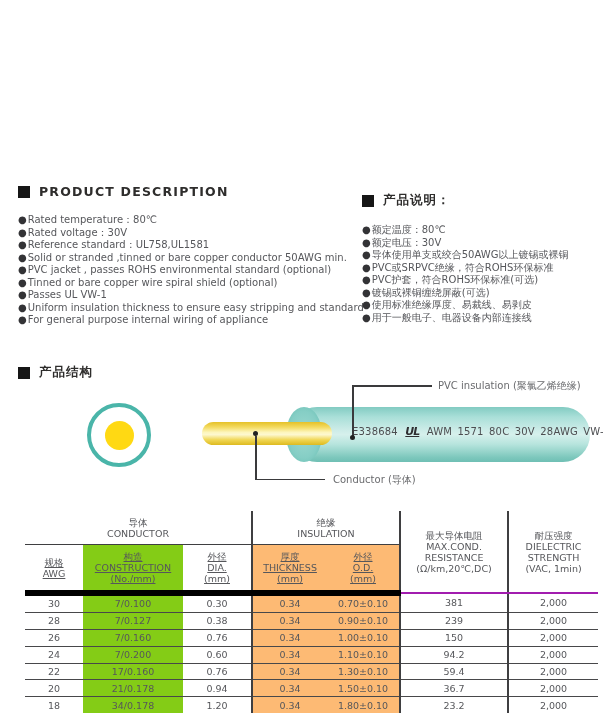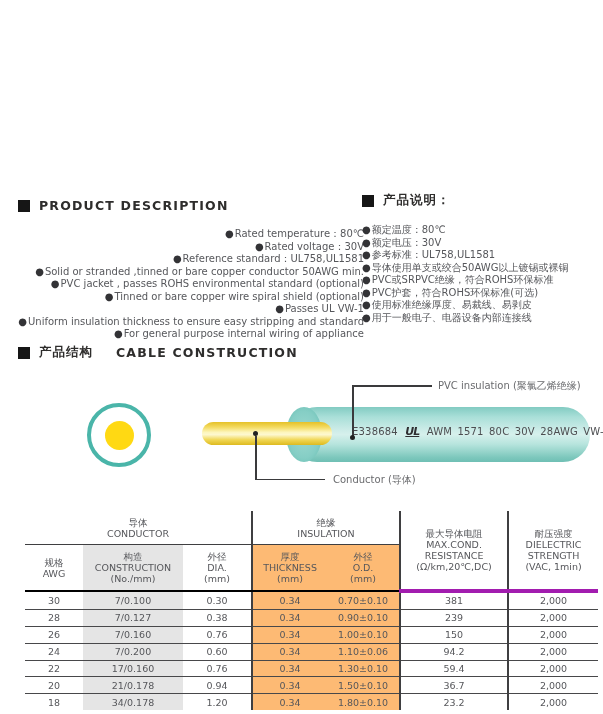--- a/index.html
+++ b/index.html
@@ -6,28 +6,28 @@
   body{font-family:"DejaVu Sans","Liberation Sans",sans-serif;}
   .page{position:relative;width:603px;height:714px;background:#fff;overflow:hidden;}
 
   
   .sec-head{display:flex;align-items:center;gap:9px;font-size:12.5px;color:#2e2d2c;font-weight:600;letter-spacing:1px;}
   .sq{width:12px;height:12px;background:#161616;flex:0 0 auto;}
   .sec-head .en-part{letter-spacing:1.2px;}
   .sec-head .cn-part{margin-right:14px;}
 
   
-  .sec-en{position:absolute;left:18px;top:188px;width:346px;text-align:right;}
+  .sec-en{position:absolute;left:18px;top:174px;width:346px;}
   .sec-cn{position:absolute;left:362px;top:182px;width:240px;}
   ul.bullets{list-style:none;margin:15px 0 0 0;padding:0;}
   ul.bullets li{font-size:10px;line-height:12.45px;color:#56575b;white-space:nowrap;}
   ul.bullets .blt{color:#333336;margin-right:1px;font-size:10px;}
 
   
-  .sec-cons-head{position:absolute;left:18px;top:334px;justify-content:space-between;}
+  .sec-cons-head{position:absolute;left:18px;top:354px;justify-content:space-between;}
   .diagram{position:absolute;left:0;top:375px;width:603px;height:135px;}
 
   .cs-outer{position:absolute;left:87px;top:28px;width:56px;height:56px;border:4px solid #4ab5a9;border-radius:50%;background:#fff;}
   .cs-core{position:absolute;left:105px;top:46px;width:29px;height:29px;border-radius:50%;background:#ffd913;}
 
   .cable-jacket{position:absolute;left:290px;top:32px;width:300px;height:55px;border-radius:27px;
     background:linear-gradient(180deg,#82cbc2 0%,#a9dfd8 18%,#cdece8 42%,#d6f0ec 50%,#b6e4dd 68%,#7cc7bc 92%,#6fbfb4 100%);}
   .cable-end{position:absolute;left:286px;top:32px;width:36px;height:55px;border-radius:50%;
     background:radial-gradient(ellipse at 50% 50%, #9ed9d1 0%, #85cec5 60%, #63bbaf 100%);}
   .rod{position:absolute;left:202px;top:47px;width:130px;height:23px;border-radius:11.5px;
@@ -37,26 +37,26 @@
 
   .cl{position:absolute;background:#3a3a3c;}
   .cl-dot{position:absolute;width:5px;height:5px;border-radius:50%;background:#222;}
   .callout-label{position:absolute;font-size:10px;color:#6a6b6e;white-space:nowrap;text-align:right;}
 
   
   .tbl-wrap{position:absolute;left:25px;top:511px;width:573px;}
   table.spec{width:573px;table-layout:fixed;border-collapse:collapse;}
   table.spec th,table.spec td{font-weight:normal;font-size:9.5px;line-height:11px;color:#56575b;text-align:center;vertical-align:middle;padding:0;}
   th.grp{height:33px;border-bottom:1.5px solid #3f3f41;}
-  th.sub{height:45px;border-bottom:2px solid #000000;}
-  th.side{border-bottom:4px solid #a21caf;}
+  th.sub{height:45px;border-bottom:6px solid #000000;text-decoration:underline;}
+  th.side{border-bottom:2px solid #a21caf;}
   .bl{border-left:2px solid #3f3f41;}
   td{height:15.9px;border-bottom:1.5px solid #48484a;}
   tbody tr:last-child td{border-bottom:none;}
-  .bg-y{background:#e5e5e5;}
+  .bg-y{background:#84cc16;}
   .bg-b{background:#fdba74;}
   .pre{white-space:pre-line;}
 </style>
 </head>
 <body>
 
 <div class="page">
 
   <section class="sec-en">
     <h2 class="sec-head">
@@ -88,40 +88,39 @@
   <section class="sec-cn">
     <h2 class="sec-head">
       <span class="sq"></span>
       <span>产品说明：</span>
     </h2>
     <ul class="bullets">
   <li><span class="blt">●</span><span>额定温度：80℃</span></li>
 
   <li><span class="blt">●</span><span>额定电压：30V</span></li>
 
-  <li><span class="blt">●</span><span>参考标准：UL758,UL1581</span></li>
 
   <li><span class="blt">●</span><span>导体使用单支或绞合50AWG以上镀锡或裸铜</span></li>
 
   <li><span class="blt">●</span><span>PVC或SRPVC绝缘，符合ROHS环保标准</span></li>
 
   <li><span class="blt">●</span><span>PVC护套，符合ROHS环保标准(可选)</span></li>
 
+  <li><span class="blt">●</span><span>镀锡或裸铜缠绕屏蔽(可选)</span></li>
 
 
   <li><span class="blt">●</span><span>使用标准绝缘厚度、易裁线、易剥皮</span></li>
 
   <li><span class="blt">●</span><span>用于一般电子、电器设备内部连接线</span></li>
 </ul>
   </section>
 
   <h2 class="sec-head sec-cons-head">
     <span class="sq"></span>
     <span class="cn-part">产品结构</span>
-    <span class="en-part">CABLE CONSTRUCTION</span>
   </h2>
 
   <div class="diagram">
 
     <div class="cs-outer"></div>
     <div class="cs-core"></div>
 
     <div class="cable-jacket"></div>
     <div class="cable-end"></div>
     <div class="rod"></div>
@@ -232,21 +231,21 @@
     <td class="bg-b">1.00±0.10</td>
     <td class="bl">150</td>
     <td class="bl">2,000</td>
   </tr>
 
   <tr>
     <td>24</td>
     <td class="bg-y">7/0.200</td>
     <td>0.60</td>
     <td class="bg-b bl">0.34</td>
-    <td class="bg-b">1.10±0.06</td>
+    <td class="bg-b">1.10±0.10</td>
     <td class="bl">94.2</td>
     <td class="bl">2,000</td>
   </tr>
 
   <tr>
     <td>22</td>
     <td class="bg-y">17/0.160</td>
     <td>0.76</td>
     <td class="bg-b bl">0.34</td>
     <td class="bg-b">1.30±0.10</td>

